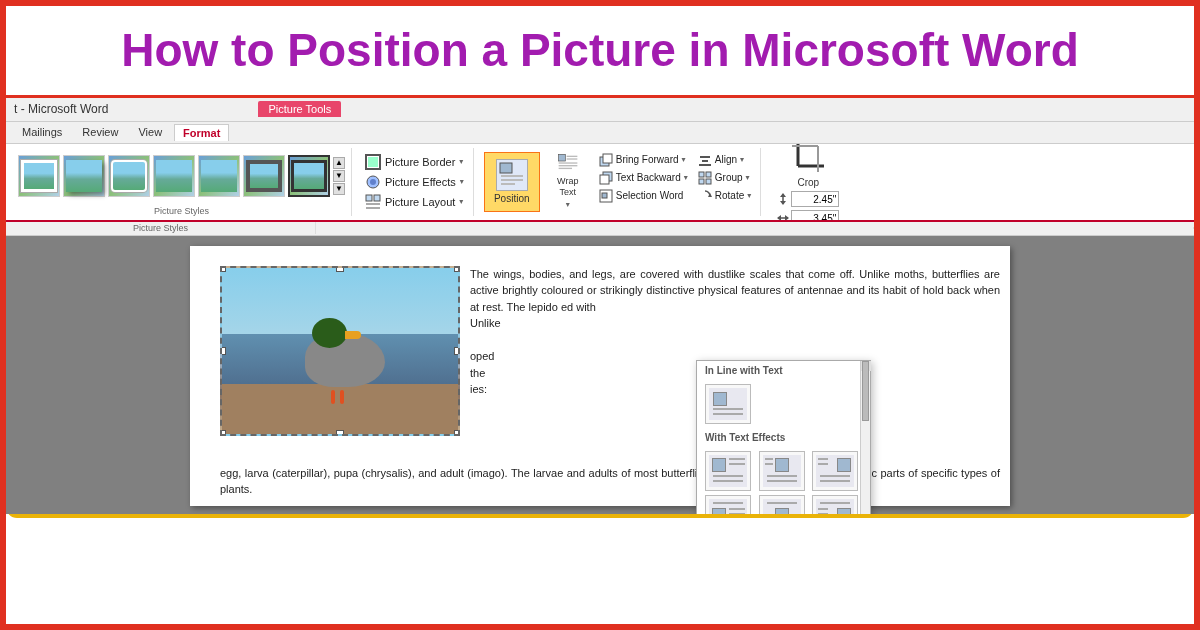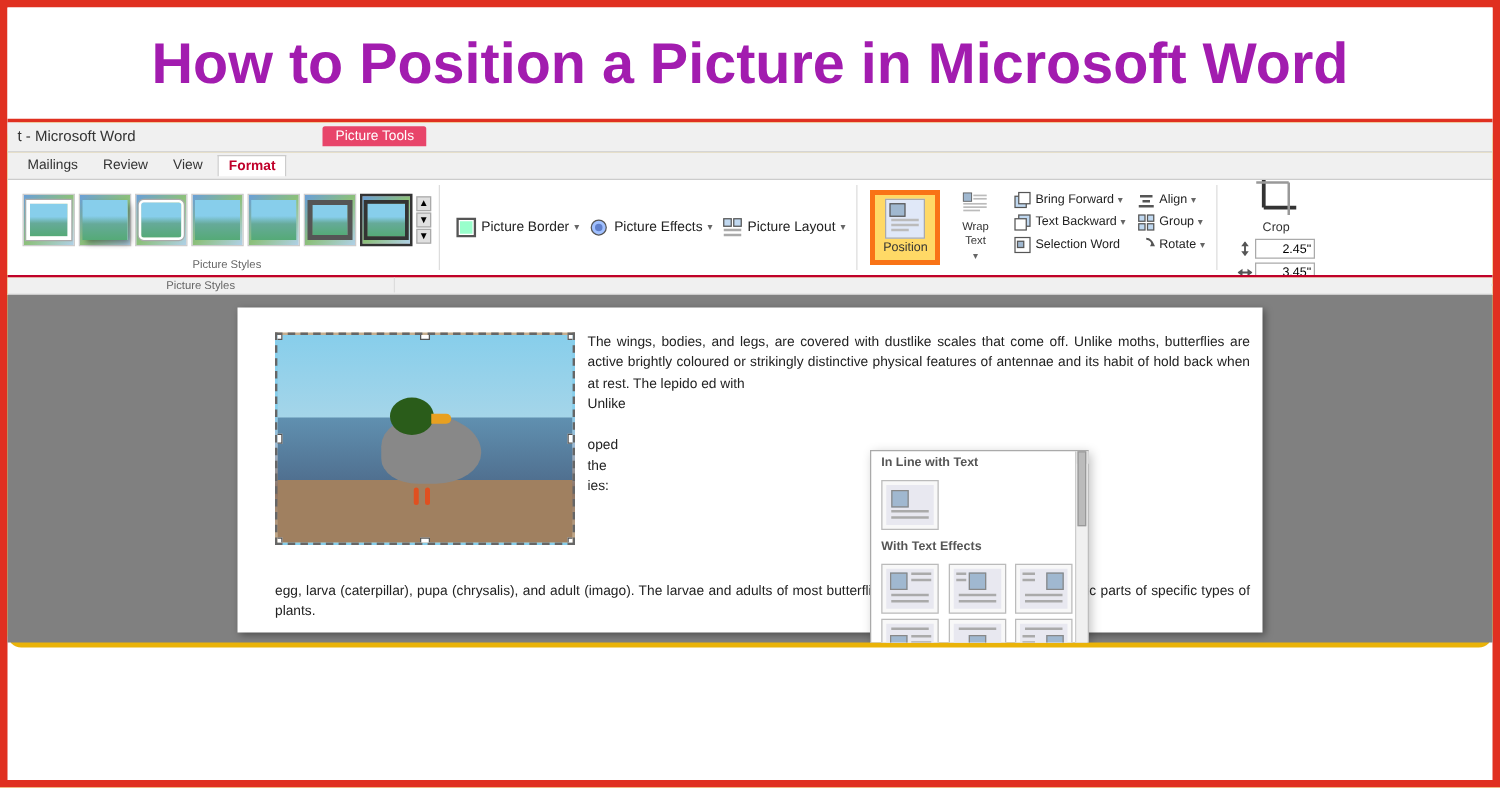--- a/index.html
+++ b/index.html
@@ -149,21 +149,21 @@
     }
     .thumb-inner.bordered { border: 3px solid #fff; box-shadow: 0 0 0 1px #aaa; }
     .thumb-inner.rounded { border-radius: 4px; border: 2px solid #fff; box-shadow: 0 0 0 1px #aaa; }
     .thumb-inner.shadow { box-shadow: 3px 3px 5px rgba(0,0,0,0.4); }
     .thumb-inner.dark-border { border: 3px solid #333; }
     .thumb-inner.thick-border { border: 4px solid #555; }
 
     
     .adjust-group {
       display: flex;
-      flex-direction: row;
+      flex-direction: column;
       justify-content: center;
       gap: 2px;
       padding: 0 6px;
       border-right: 1px solid #ddd;
     }
     .adjust-btn {
       display: flex;
       align-items: center;
       gap: 4px;
       font-size: 11px;
@@ -197,21 +197,21 @@
 
     
     .position-btn-large {
       display: flex;
       flex-direction: column;
       align-items: center;
       justify-content: center;
       width: 56px;
       height: 60px;
       background: #ffd966;
-      border: 4px solid #f97316;
+      border: 1px solid #f97316;
       cursor: pointer;
       font-size: 10px;
       color: #333;
       gap: 2px;
     }
     .position-icon {
       width: 32px;
       height: 32px;
       background: #e0e8f8;
       border: 1px solid #aaa;

